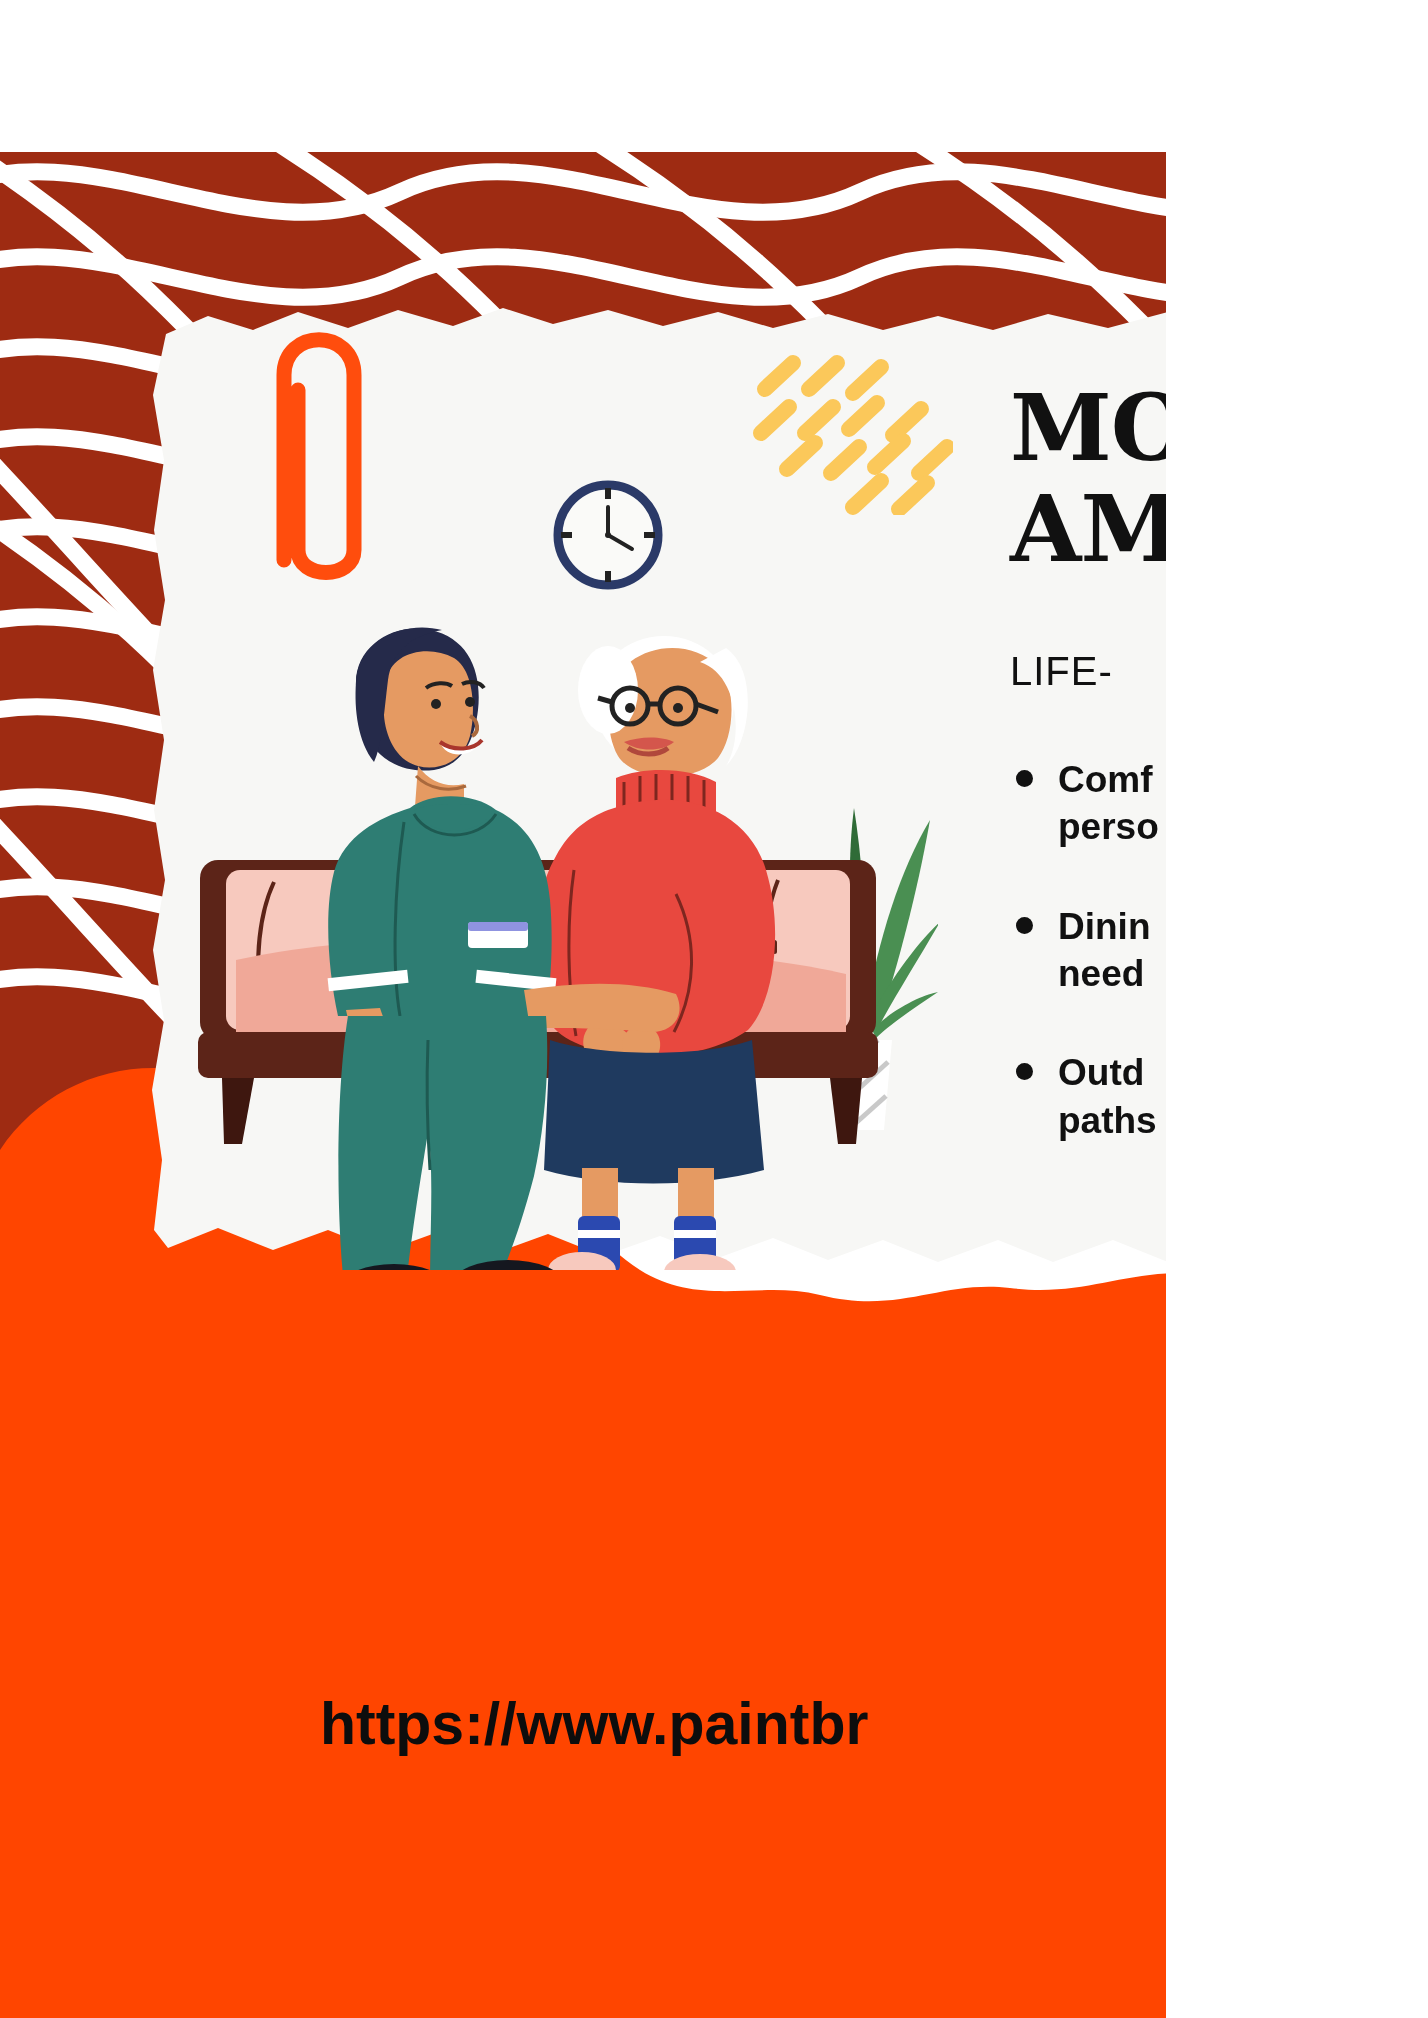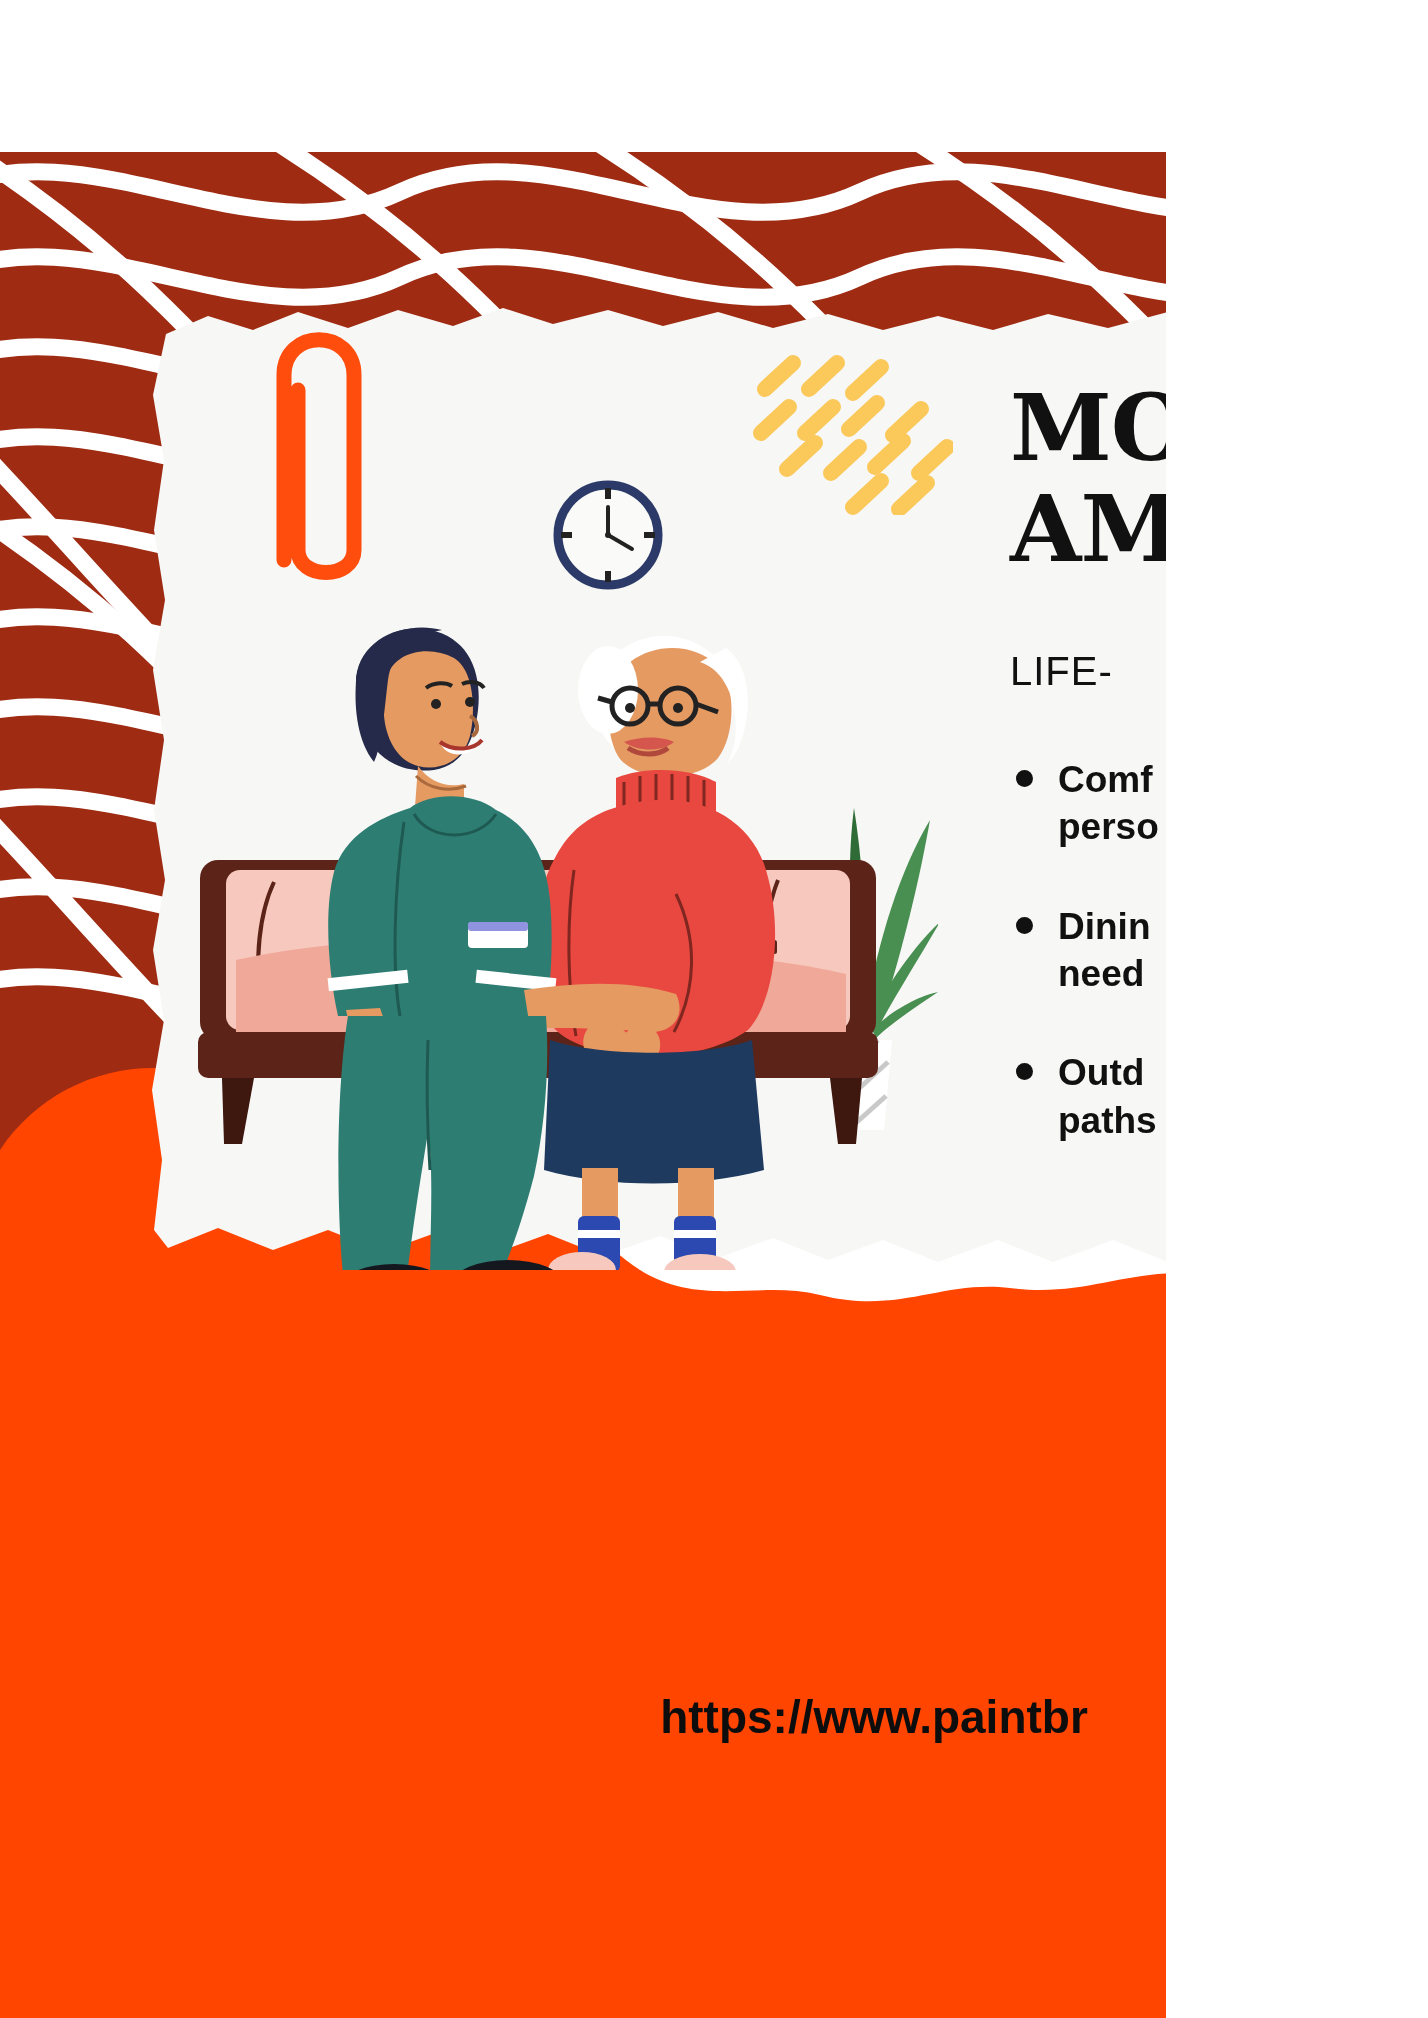--- a/index.html
+++ b/index.html
@@ -47,22 +47,22 @@
   .subtitle { margin-top:75px; font-size:40px; color:#111111; letter-spacing:1px;
               font-weight:400; white-space:nowrap; }
 
   .bullets { margin-top:62px; list-style:none; }
   .bullets li { position:relative; padding-left:48px; font-size:37px; font-weight:bold;
                 line-height:1.28; color:#111111; margin-bottom:52px; }
   .bullets li .dot { position:absolute; left:6px; top:14px; width:17px; height:17px;
                      border-radius:50%; background:#111111; }
 
   
-  .url { position:absolute; left:0; top:1690px; width:1428px; text-align:center;
-         z-index:12; font-size:46px; font-weight:bold; color:#0d0d0d;
+  .url { position:absolute; left:0; top:1690px; width:1428px; 
+         z-index:12; font-size:59px; font-weight:bold; color:#0d0d0d;
          padding-left:320px; white-space:nowrap; overflow:hidden; }
 </style>
 </head>
 <body>
 
 <div id="poster">
 
   <div class="top-margin"></div>
 
   <div class="wave-band">

